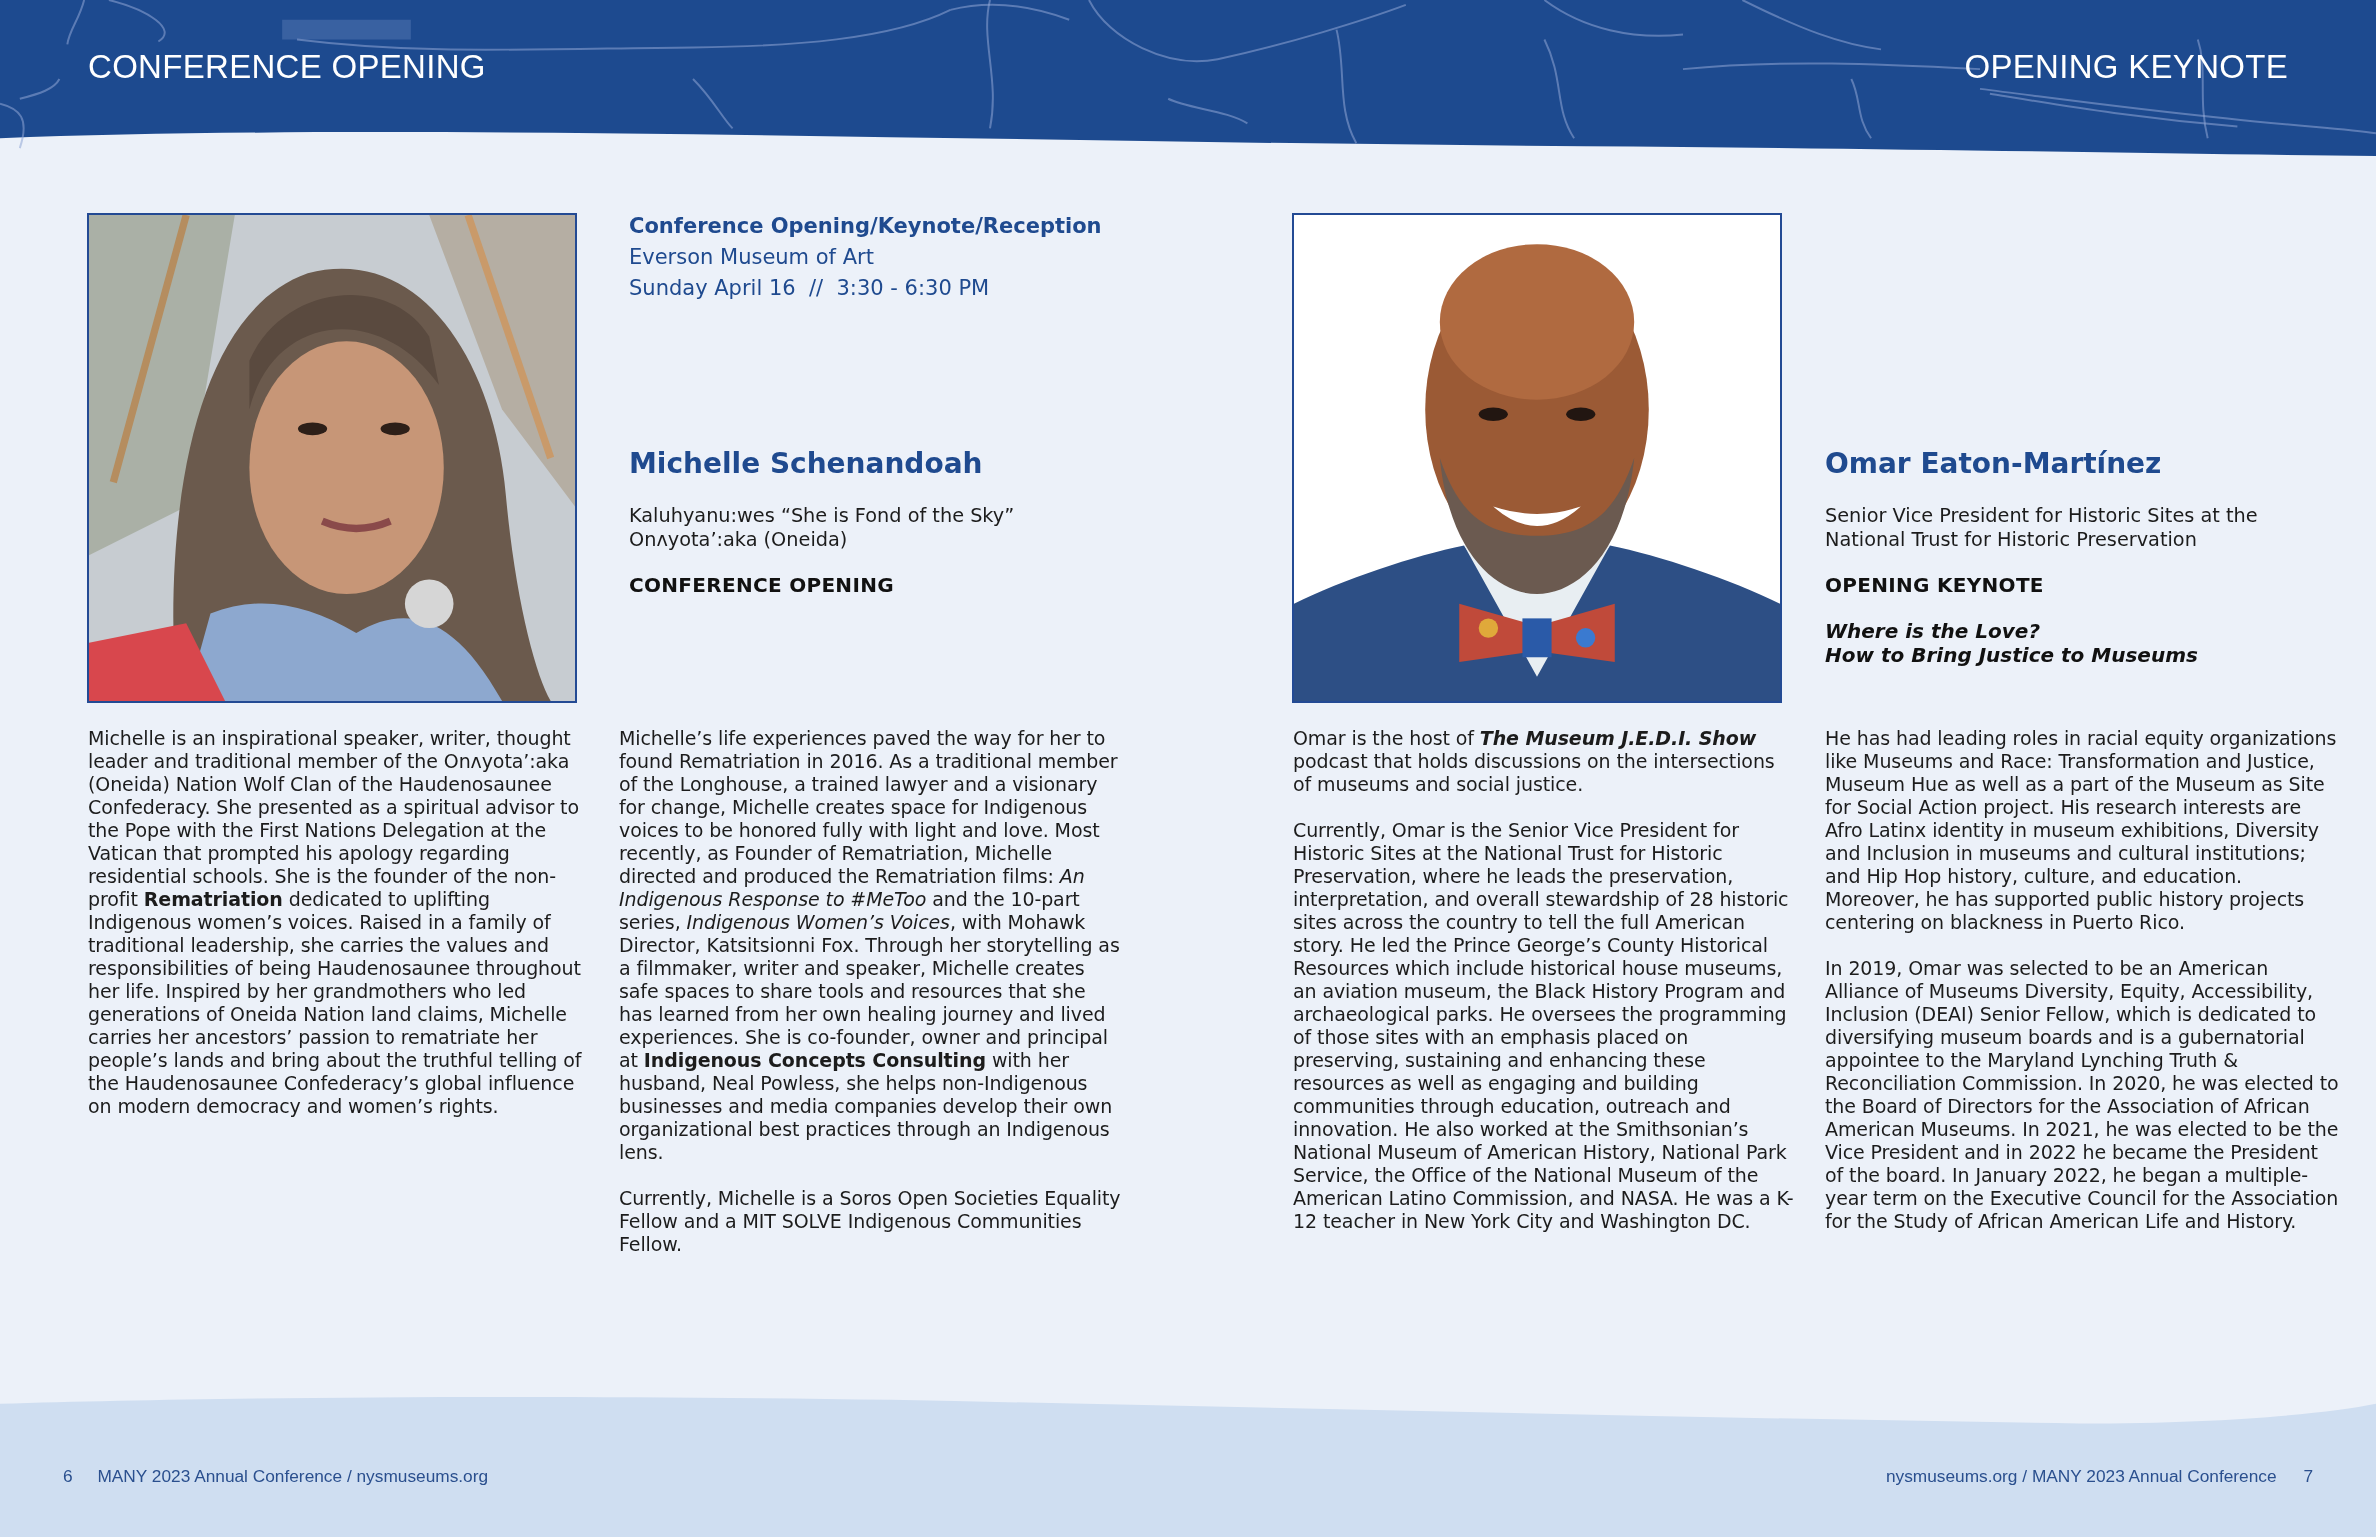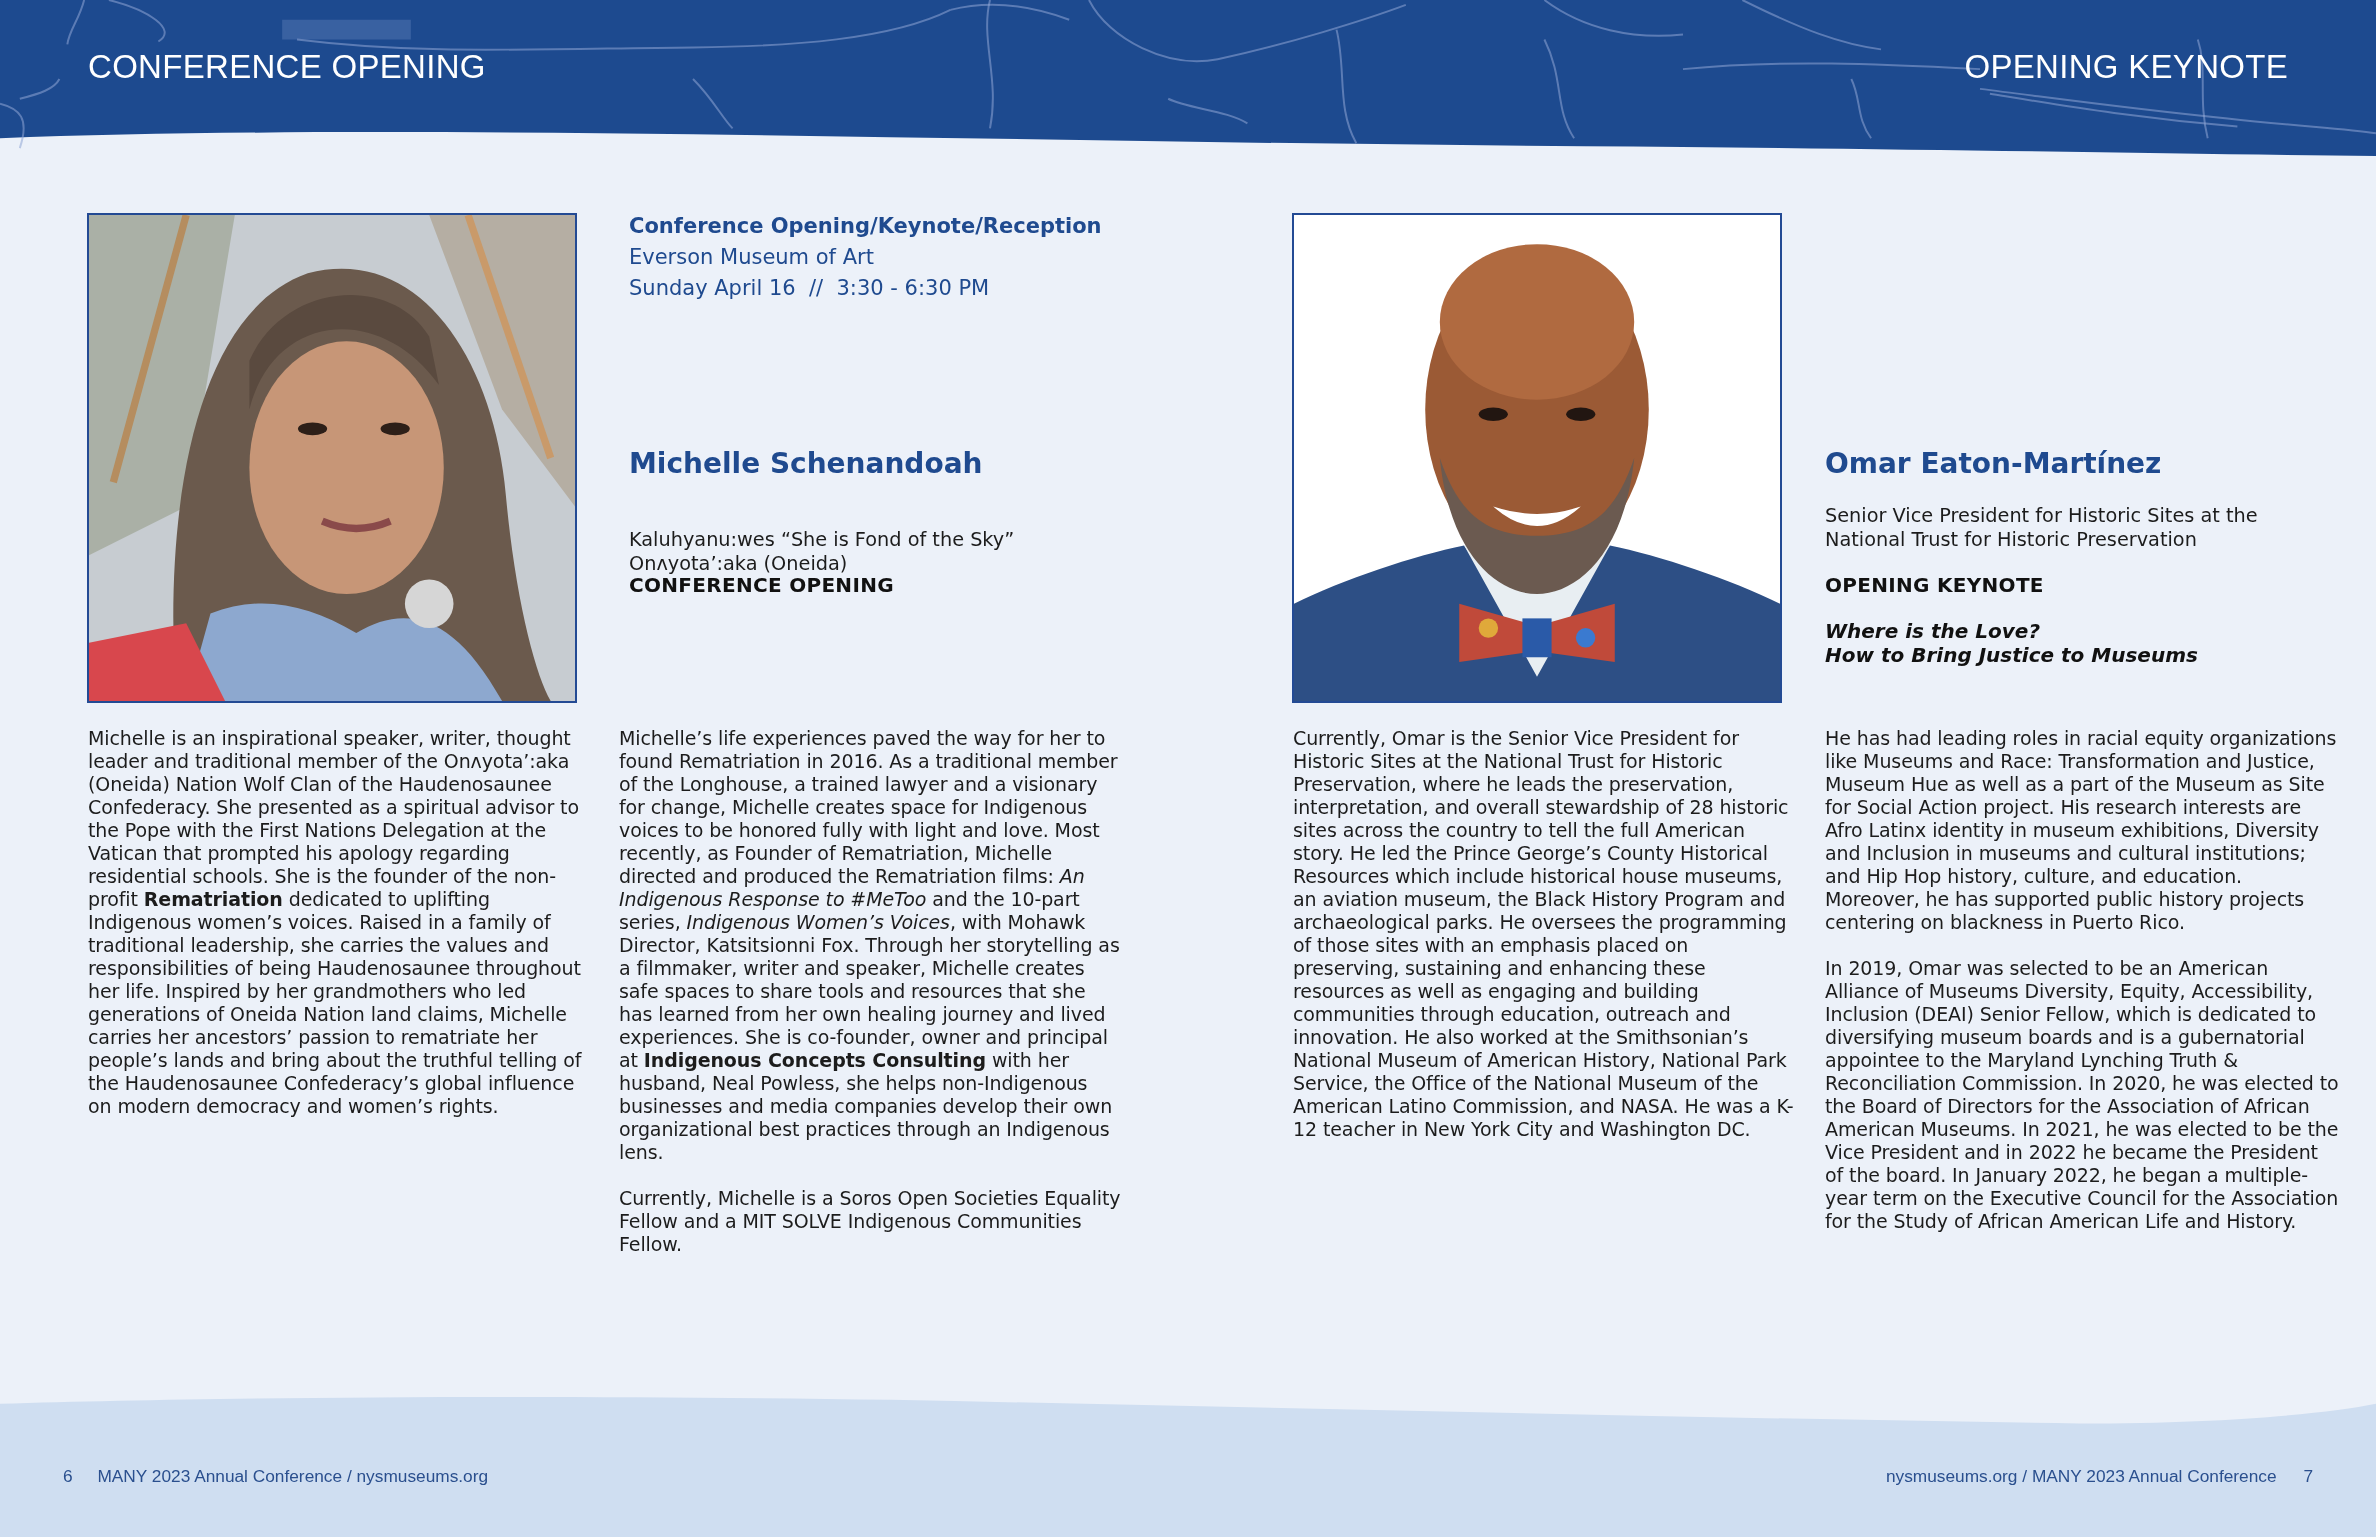--- a/index.html
+++ b/index.html
@@ -37,21 +37,21 @@
 
   .speaker-name {
     position: absolute; font-weight: bold; color: #1f4a8f; font-size: 28px;
   }
   #name-michelle { left: 629px; top: 447px; text-align: center; }
   #name-omar { left: 1825px; top: 447px; text-align: center; }
 
   .speaker-sub {
     position: absolute; font-size: 19.3px; line-height: 24px; color: #1c1c1c;
   }
-  #sub-michelle { left: 629px; top: 504px; margin-top: 24px; }
+  #sub-michelle { left: 629px; top: 504px; }
   #sub-omar { left: 1825px; top: 504px; }
 
   .speaker-role {
     position: absolute; font-weight: bold; font-size: 20px; color: #111;
     letter-spacing: 0.3px;
   }
   #role-michelle { left: 629px; top: 573px; }
   #role-omar { left: 1825px; top: 573px; }
 
   .talk-title {
@@ -178,20 +178,21 @@
 <div class="bio-col" id="bio-col-1">
   <p><span>Michelle is an inspirational speaker, writer, thought leader and traditional member of the Onʌyota’:aka (Oneida) Nation Wolf Clan of the Haudenosaunee Confederacy. She presented as a spiritual advisor to the Pope with the First Nations Delegation at the Vatican that prompted his apology regarding residential schools. She is the founder of the non-profit </span><b>Rematriation</b><span> dedicated to uplifting Indigenous women’s voices. Raised in a family of traditional leadership, she carries the values and responsibilities of being Haudenosaunee throughout her life. Inspired by her grandmothers who led generations of Oneida Nation land claims, Michelle carries her ancestors’ passion to rematriate her people’s lands and bring about the truthful telling of the Haudenosaunee Confederacy’s global influence on modern democracy and women’s rights.</span></p>
 </div>
 
 <div class="bio-col" id="bio-col-2">
   <p><span>Michelle’s life experiences paved the way for her to found Rematriation in 2016. As a traditional member of the Longhouse, a trained lawyer and a visionary for change, Michelle creates space for Indigenous voices to be honored fully with light and love. Most recently, as Founder of Rematriation, Michelle directed and produced the Rematriation films: </span><i>An Indigenous Response to #MeToo</i><span> and the 10-part series, </span><i>Indigenous Women’s Voices</i><span>, with Mohawk Director, Katsitsionni Fox. Through her storytelling as a filmmaker, writer and speaker, Michelle creates safe spaces to share tools and resources that she has learned from her own healing journey and lived experiences. She is co-founder, owner and principal at </span><b>Indigenous Concepts Consulting</b><span> with her husband, Neal Powless, she helps non-Indigenous businesses and media companies develop their own organizational best practices through an Indigenous lens.</span></p>
   <p>Currently, Michelle is a Soros Open Societies Equality Fellow and a MIT SOLVE Indigenous Communities Fellow.</p>
 </div>
 
 <div class="bio-col" id="bio-col-3">
+  <p><span>Omar is the host of </span><b><i>The Museum J.E.D.I. Show</i></b><span> podcast that holds discussions on the intersections of museums and social justice.</span></p>
   <p>Currently, Omar is the Senior Vice President for Historic Sites at the National Trust for Historic Preservation, where he leads the preservation, interpretation, and overall stewardship of 28 historic sites across the country to tell the full American story. He led the Prince George’s County Historical Resources which include historical house museums, an aviation museum, the Black History Program and archaeological parks. He oversees the programming of those sites with an emphasis placed on preserving, sustaining and enhancing these resources as well as engaging and building communities through education, outreach and innovation. He also worked at the Smithsonian’s National Museum of American History, National Park Service, the Office of the National Museum of the American Latino Commission, and NASA. He was a K-12 teacher in New York City and Washington DC.</p>
 </div>
 
 <div class="bio-col" id="bio-col-4">
   <p>He has had leading roles in racial equity organizations like Museums and Race: Transformation and Justice, Museum Hue as well as a part of the Museum as Site for Social Action project. His research interests are Afro Latinx identity in museum exhibitions, Diversity and Inclusion in museums and cultural institutions; and Hip Hop history, culture, and education. Moreover, he has supported public history projects centering on blackness in Puerto Rico.</p>
   <p>In 2019, Omar was selected to be an American Alliance of Museums Diversity, Equity, Accessibility, Inclusion (DEAI) Senior Fellow, which is dedicated to diversifying museum boards and is a gubernatorial appointee to the Maryland Lynching Truth &amp; Reconciliation Commission. In 2020, he was elected to the Board of Directors for the Association of African American Museums. In 2021, he was elected to be the Vice President and in 2022 he became the President of the board. In January 2022, he began a multiple-year term on the Executive Council for the Association for the Study of African American Life and History.</p>
 </div>
 
 <svg class="footer-bg" viewBox="0 0 2400 153" preserveAspectRatio="none">
   <path d="M0,18 C200,12 500,8 900,14 C1300,22 1700,32 2100,38 C2250,38 2350,28 2400,18 L2400,153 L0,153 Z" fill="#cfdef1"></path>

